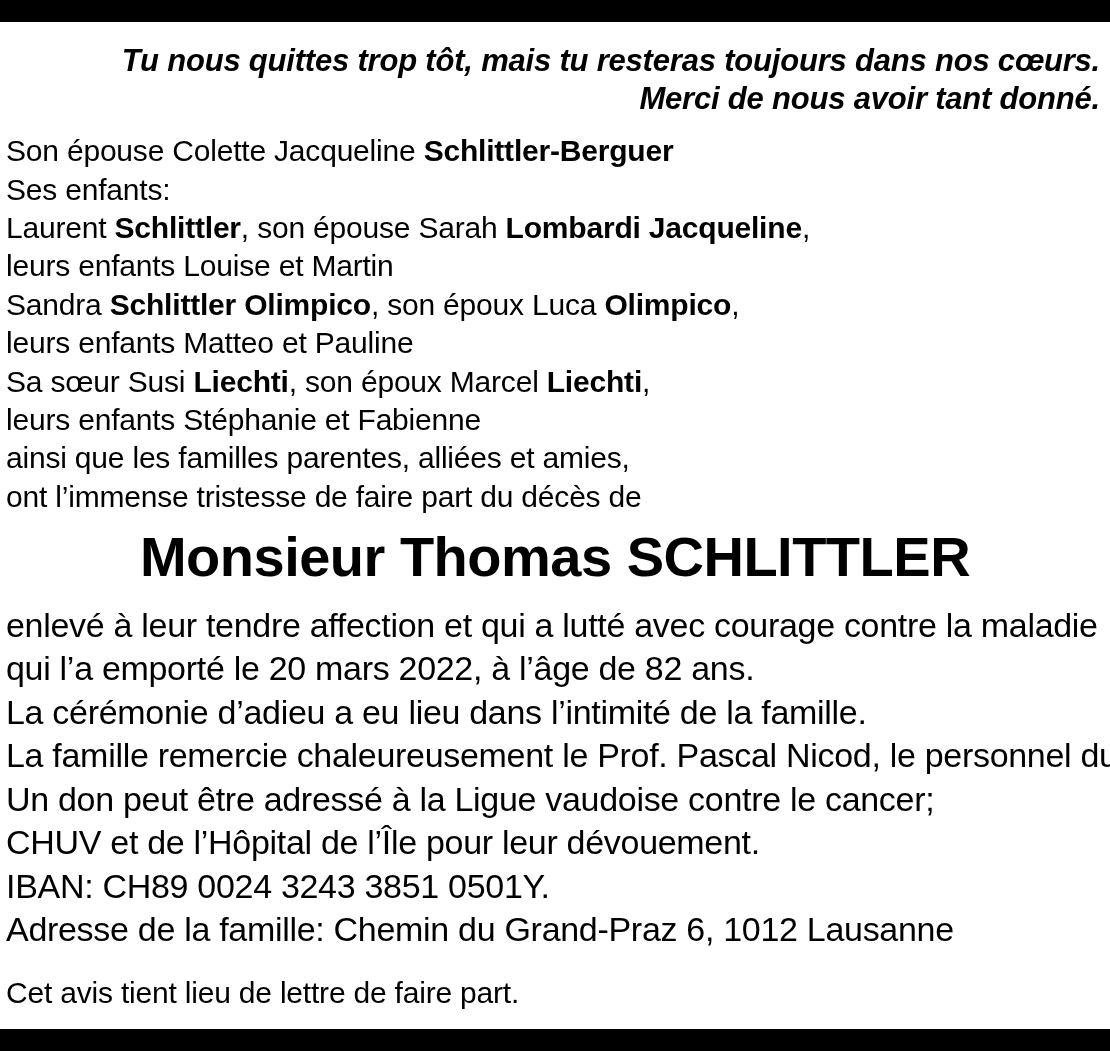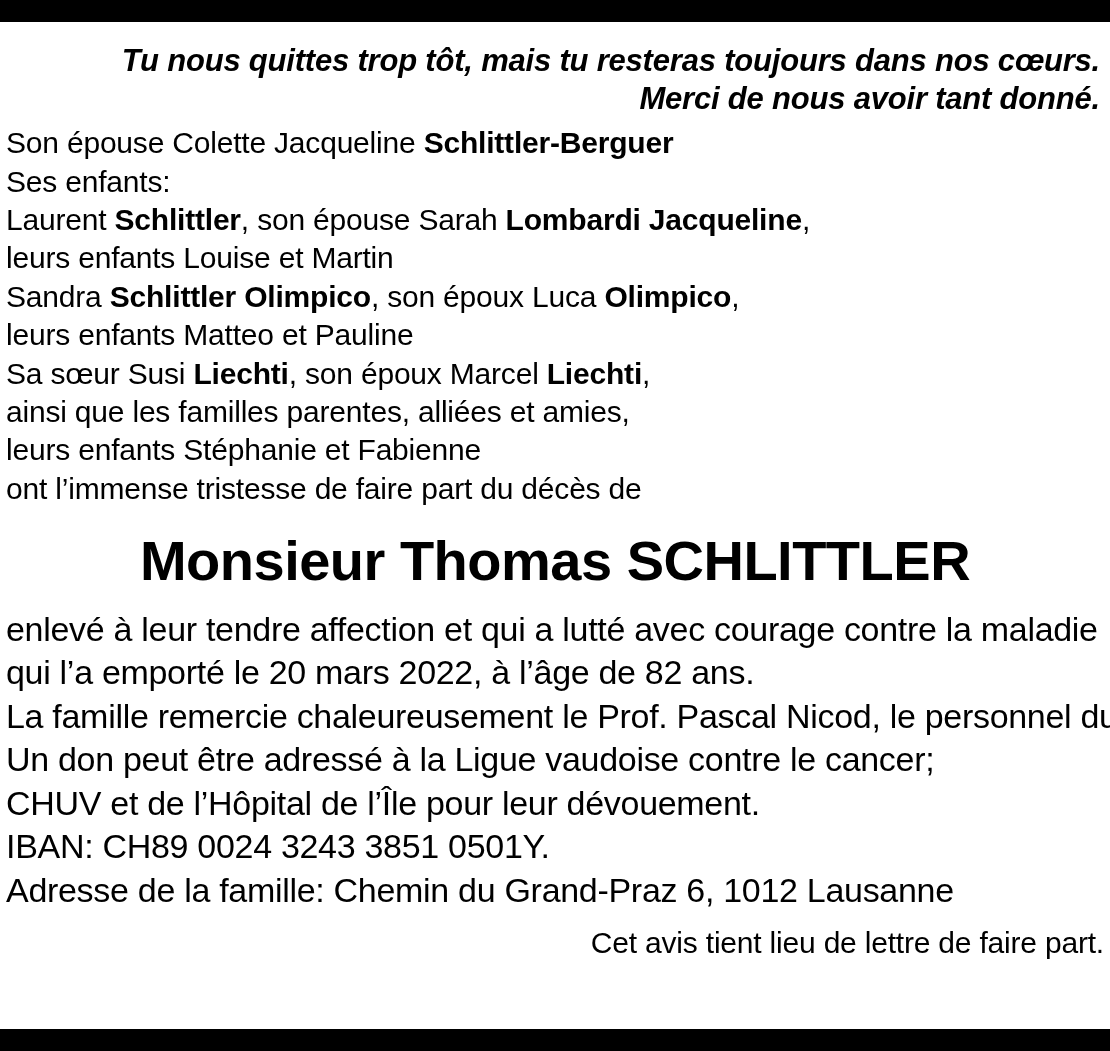--- a/index.html
+++ b/index.html
@@ -36,57 +36,57 @@
     font-size: 31px;
     line-height: 1.23;
     letter-spacing: -0.2px;
     margin-top: 20px;
     padding-right: 4px;
   }
   .epigraph div {
     white-space: nowrap;
   }
   .family-block {
-    margin-top: 6px;
+    margin-top: 14px;
     font-size: 30px;
     line-height: 1.28;
     letter-spacing: -0.2px;
   }
   .family-block .line {
     white-space: nowrap;
   }
   .family-block b {
     font-weight: 700;
   }
   .deceased-name {
     text-align: center;
     font-weight: 700;
     font-size: 56px;
     line-height: 1.1;
     letter-spacing: -0.5px;
-    margin-top: 22px;
+    margin-top: 10px;
     margin-bottom: 16px;
     white-space: nowrap;
   }
   .body-block {
     font-size: 34px;
     line-height: 1.28;
     letter-spacing: -0.3px;
   }
   .body-block .line {
     white-space: nowrap;
   }
   .body-block b {
     font-weight: 400;
   }
   .closing {
-    text-align: right;
+    text-align: left;
     font-size: 30px;
     letter-spacing: -0.2px;
-    margin-top: 14px;
+    margin-top: 24px;
   }
 </style>
 </head>
 <body>
 
 <div class="notice">
   <div class="inner">
 
     <div class="epigraph">
       <div>Tu nous quittes trop tôt, mais tu resteras toujours dans nos cœurs.</div>
@@ -94,30 +94,31 @@
     </div>
 
     <div class="family-block">
         <div class="line"><span>Son épouse Colette Jacqueline </span><b>Schlittler-Berguer</b></div>
         <div class="line"><span>Ses enfants:</span></div>
         <div class="line"><span>Laurent </span><b>Schlittler</b><span>, son épouse Sarah </span><b>Lombardi Jacqueline</b><span>,</span></div>
         <div class="line"><span>leurs enfants Louise et Martin</span></div>
         <div class="line"><span>Sandra </span><b>Schlittler Olimpico</b><span>, son époux Luca </span><b>Olimpico</b><span>,</span></div>
         <div class="line"><span>leurs enfants Matteo et Pauline</span></div>
         <div class="line"><span>Sa sœur Susi </span><b>Liechti</b><span>, son époux Marcel </span><b>Liechti</b><span>,</span></div>
+        <div class="line"><span>leurs enfants Stéphanie et Fabienne</span></div>
         <div class="line"><span>ainsi que les familles parentes, alliées et amies,</span></div>
-        <div class="line"><span>leurs enfants Stéphanie et Fabienne</span></div>
         <div class="line"><span>ont l’immense tristesse de faire part du décès de</span></div>
       </div>
 
     <div class="deceased-name">Monsieur Thomas SCHLITTLER</div>
 
     <div class="body-block">
         <div class="line"><span>enlevé à leur tendre affection et qui a lutté avec courage contre la maladie</span></div>
         <div class="line"><span>qui l’a emporté le 20 mars 2022, à l’âge de 82 ans.</span></div>
+        <div class="line"><span>La cérémonie d’adieu a eu lieu dans l’intimité de la famille.</span></div>
         <div class="line"><span>La famille remercie chaleureusement le Prof. Pascal Nicod, le personnel du</span></div>
         <div class="line"><span>Un don peut être adressé à la Ligue vaudoise contre le cancer;</span></div>
         <div class="line"><span>CHUV et de l’Hôpital de l’Île pour leur dévouement.</span></div>
         <div class="line"><span>IBAN: CH89 0024 3243 3851 0501Y.</span></div>
         <div class="line"><span>Adresse de la famille: Chemin du Grand-Praz 6, 1012 </span><b>Lausanne</b></div>
       </div>
 
     <div class="closing">Cet avis tient lieu de lettre de faire part.</div>
 
   </div>

